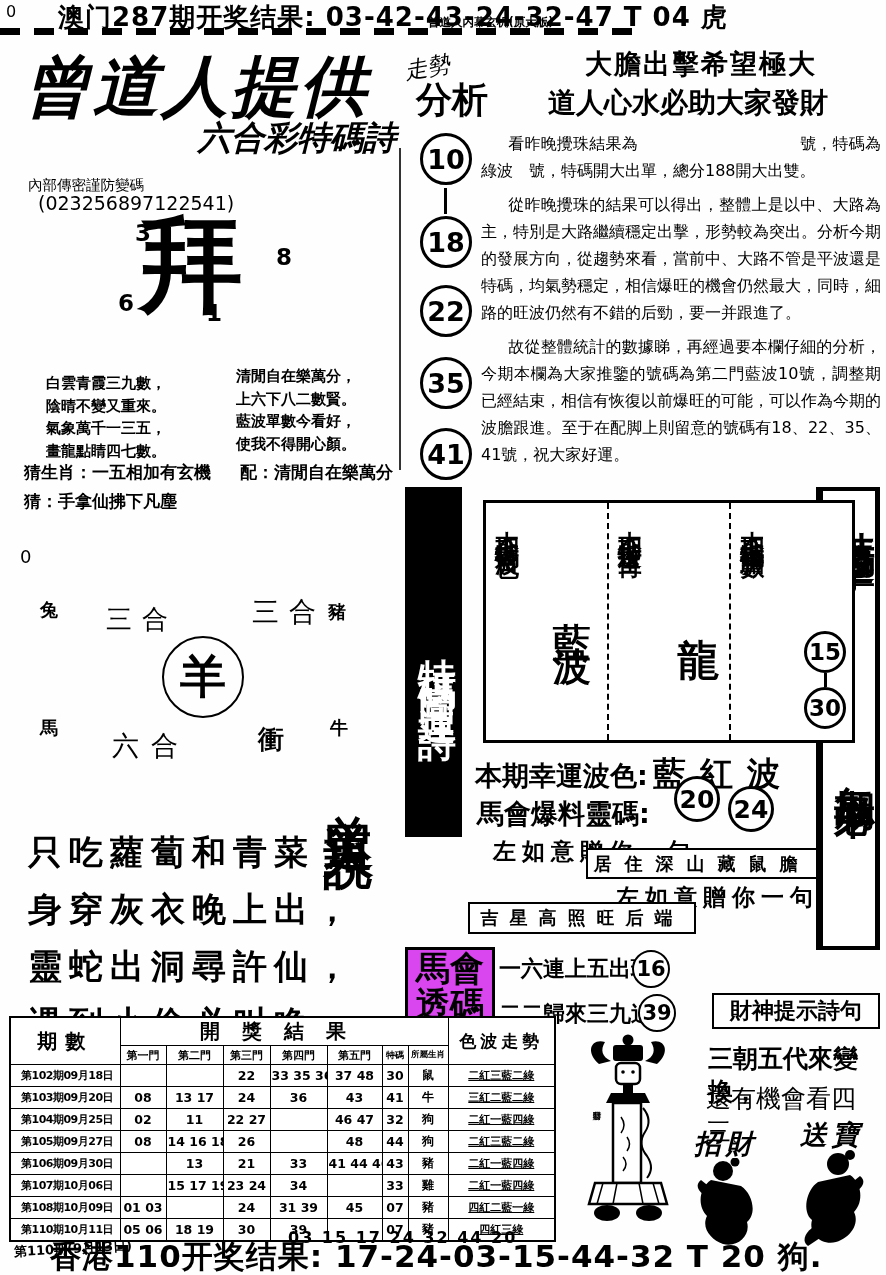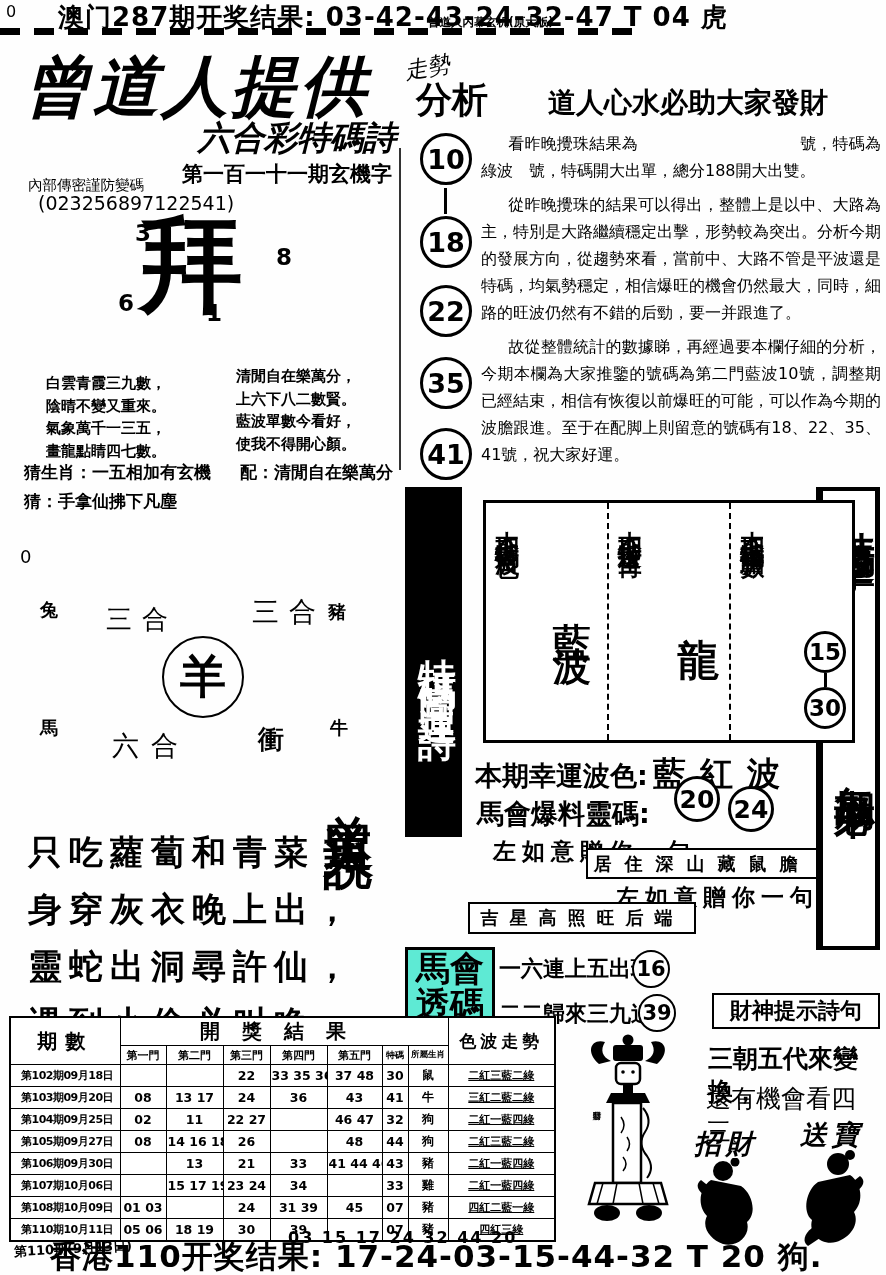--- a/index.html
+++ b/index.html
@@ -35,21 +35,20 @@
 
 <div id="page">
 
   <div class="abs" style="left:6px;top:2px;font-size:16px;">0</div>
   <div class="abs b" style="left:58px;top:0;width:820px;font-size:26px;letter-spacing:1px;">澳门287期开奖结果: 03-42-43-24-32-47 T 04 虎</div>
   <div class="abs b" style="left:428px;top:15px;font-size:11.5px;">曾道人内幕玄机(原大版)</div>
   <div class="abs dashline" style="left:0;top:28px;width:634px;"></div>
 
   <div class="abs b" style="left:24px;top:42px;font-size:66px;font-style:italic;letter-spacing:3px;">曾道人提供</div>
   <div class="abs b" style="left:198px;top:116px;font-size:33px;font-style:italic;">六合彩特碼詩</div>
-  <div class="abs b" style="left:182px;top:160px;font-size:21px;">第一百一十一期玄機字</div>
   <div class="abs" style="left:28px;top:176px;font-size:14.5px;">內部傳密謹防變碼</div>
   <div class="abs" style="left:14px;top:192px;font-size:19px;margin-left:24px;">(023256897122541)</div>
 
   <div class="abs" style="left:80px;top:218px;width:240px;height:130px;">
     <span class="abs b" style="left:58px;top:-8px;font-size:105px;line-height:110px;">拜</span>
     <span class="abs b" style="left:55px;top:2px;font-size:23px;">3</span>
     <span class="abs b" style="left:196px;top:26px;font-size:23px;">8</span>
     <span class="abs b" style="left:38px;top:72px;font-size:23px;">6</span>
     <span class="abs b" style="left:126px;top:82px;font-size:23px;">1</span>
   </div>
@@ -90,20 +89,21 @@
     <div>身穿灰衣晚上出，</div>
     <div>靈蛇出洞尋許仙，</div>
     <div>遇到小偷必叫喚。</div>
   </div>
   <div class="abs vert brush" style="left:316px;top:775px;height:250px;font-size:50px;letter-spacing:8px;">曾道人說</div>
 
   <div class="abs" style="left:399px;top:148px;width:1.5px;height:322px;background:#333;"></div>
 
   <div class="abs" style="left:404px;top:52px;font-size:23px;font-style:italic;transform:rotate(-10deg);">走勢</div>
   <div class="abs" style="left:416px;top:76px;font-size:36px;font-weight:900;">分析</div>
+  <div class="abs" style="left:585px;top:46px;font-size:27px;font-weight:900;letter-spacing:2px;">大膽出擊希望極大</div>
   <div class="abs" style="left:548px;top:84px;font-size:28px;font-weight:900;">道人心水必助大家發財</div>
 
   <div class="circ abs" style="left:420px;top:133px;width:52px;height:52px;font-size:27px;">10</div>
   <div class="abs" style="left:444px;top:188px;width:3px;height:26px;background:#000;"></div>
   <div class="circ abs" style="left:420px;top:216px;width:52px;height:52px;font-size:27px;">18</div>
   <div class="circ abs" style="left:420px;top:285px;width:52px;height:52px;font-size:27px;">22</div>
   <div class="circ abs" style="left:420px;top:357px;width:52px;height:52px;font-size:27px;">35</div>
   <div class="circ abs" style="left:420px;top:428px;width:52px;height:52px;font-size:27px;">41</div>
 
   <div class="abs" style="left:481px;top:130px;width:400px;">
@@ -146,21 +146,21 @@
 
   <div class="abs brush" style="left:493px;top:836px;font-size:23px;letter-spacing:6px;">左如意贈你一句</div>
   <div class="boxed abs" style="left:586px;top:848px;width:232px;height:31px;">
     <span class="brush" style="font-size:18px;letter-spacing:13px;">居住深山藏鼠膽</span>
   </div>
   <div class="abs brush" style="left:616px;top:882px;font-size:23px;letter-spacing:6px;">左如意贈你一句</div>
   <div class="boxed abs" style="left:468px;top:902px;width:228px;height:32px;">
     <span class="brush" style="font-size:18px;letter-spacing:11px;">吉星高照旺后端</span>
   </div>
 
-  <div class="abs" style="left:405px;top:947px;width:90px;height:78px;border:3px solid #000;display:flex;flex-direction:column;align-items:center;justify-content:center;box-sizing:border-box;background:#5eead4;">
+  <div class="abs" style="left:405px;top:947px;width:90px;height:78px;border:3px solid #000;display:flex;flex-direction:column;align-items:center;justify-content:center;box-sizing:border-box;background:#d946ef;">
     <div style="font-size:34px;font-weight:900;line-height:36px;">馬會</div>
     <div style="font-size:34px;font-weight:900;line-height:36px;">透碼</div>
   </div>
   <div class="abs brush" style="left:499px;top:954px;font-size:22px;">一六連上五出現，</div>
   <div class="circ abs" style="left:632px;top:950px;width:38px;height:38px;font-size:21px;border-width:2.5px;">16</div>
   <div class="abs brush" style="left:499px;top:999px;font-size:22px;">二二歸來三九追。</div>
   <div class="circ abs" style="left:638px;top:994px;width:38px;height:38px;font-size:21px;border-width:2.5px;">39</div>
 
   <div class="abs" style="left:716px;top:994px;font-size:28px;font-weight:900;letter-spacing:38px;">配曰</div>
   <div class="boxed abs" style="left:712px;top:993px;width:168px;height:36px;">

